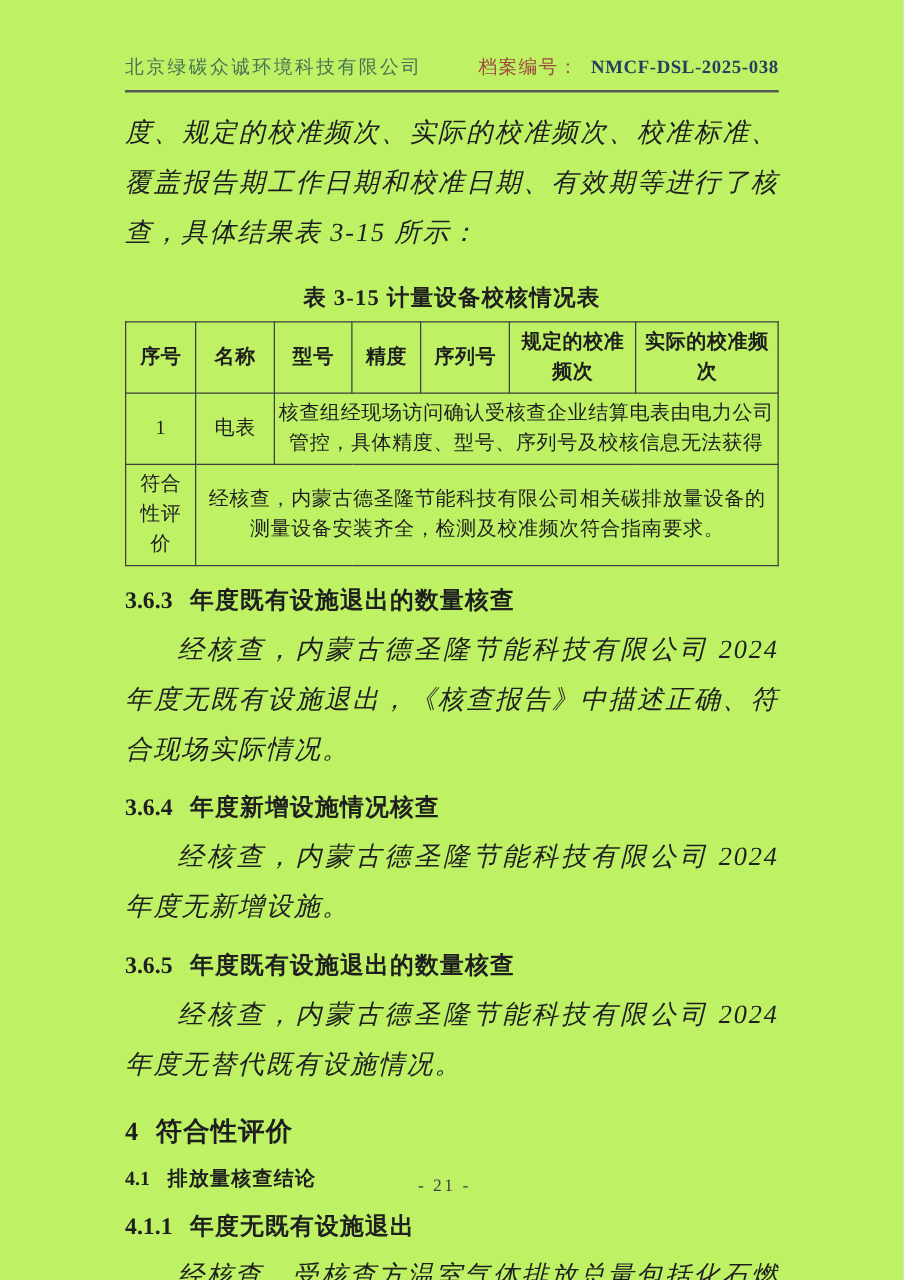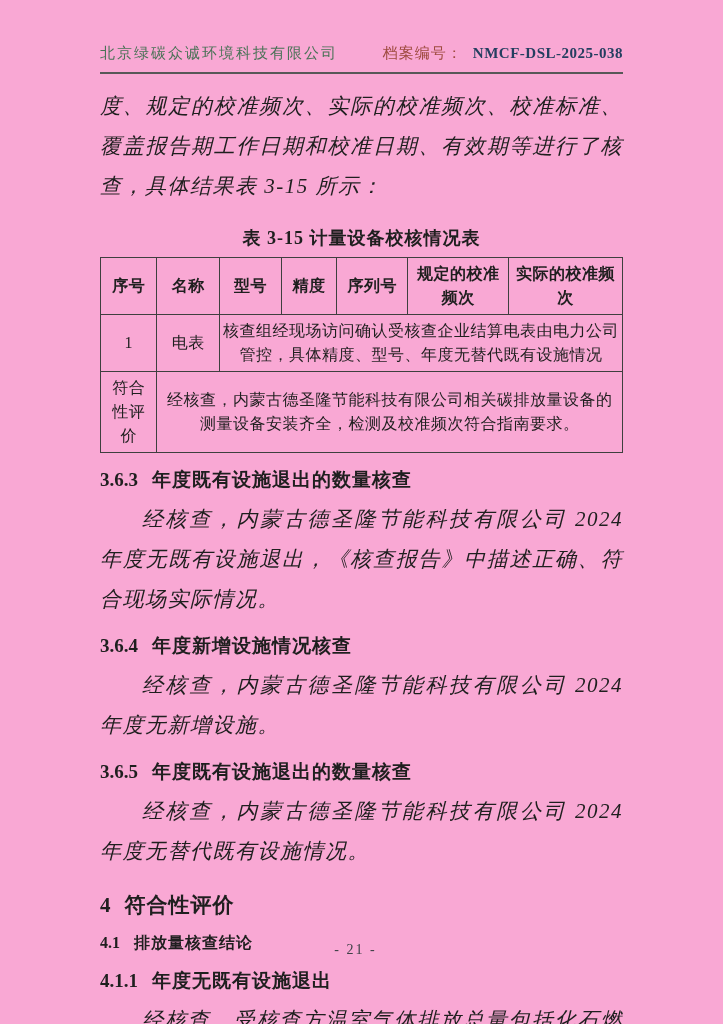--- a/index.html
+++ b/index.html
@@ -1,17 +1,17 @@
 <!DOCTYPE html>
 <html><head>
 <meta charset="utf-8">
 <style>
   html,body{margin:0;padding:0;background:#e9e9e9;}
   .page{
-    width:723px;height:1024px;background:#f9a8d4;position:relative;
+    width:723px;height:1024px;background:#bef264;position:relative;
     margin:0 auto;overflow:hidden;
     font-family:"Liberation Serif","DejaVu Serif",serif;
     color:#1f1f1f;
   }
   .header{
     position:absolute;top:44px;left:100px;right:100px;
     display:flex;justify-content:space-between;align-items:flex-end;
     font-size:15px;padding-bottom:9px;border-bottom:2px solid #585858;
   }
   .company{color:#4a7257;letter-spacing:2px;}
@@ -81,21 +81,21 @@
         <th>名称</th>
         <th>型号</th>
         <th>精度</th>
         <th>序列号</th>
         <th>规定的校准频次</th>
         <th>实际的校准频次</th>
       </tr>
       <tr>
         <td>1</td>
         <td>电表</td>
-        <td colspan="5">核查组经现场访问确认受核查企业结算电表由电力公司管控，具体精度、型号、年度无替代既有设施情况</td>
+        <td colspan="5">核查组经现场访问确认受核查企业结算电表由电力公司管控，具体精度、型号、序列号及校核信息无法获得</td>
       </tr>
       <tr>
         <td>符合性评价</td>
         <td colspan="6">经核查，内蒙古德圣隆节能科技有限公司相关碳排放量设备的测量设备安装齐全，检测及校准频次符合指南要求。</td>
       </tr>
     </tbody>
       </table>
 
     <div class="sec-head">
       <span class="sec-no">3.6.3</span><span>年度既有设施退出的数量核查</span>

